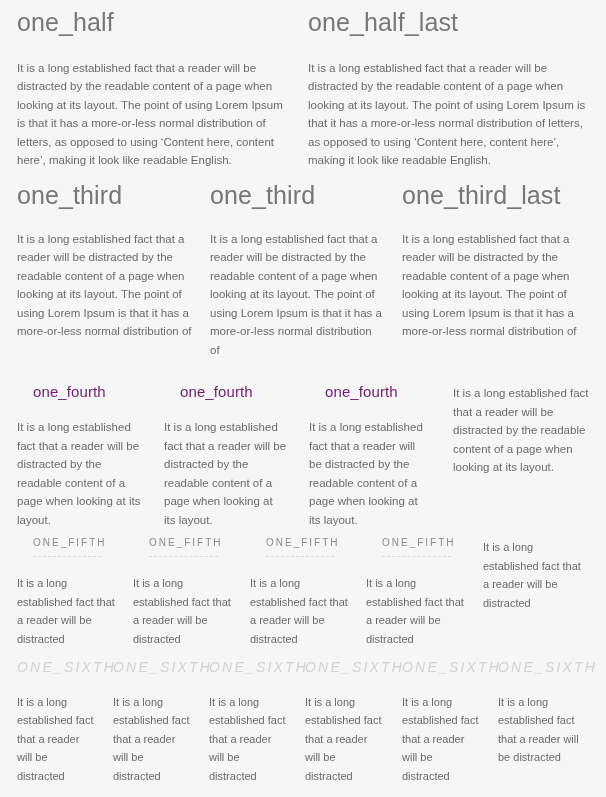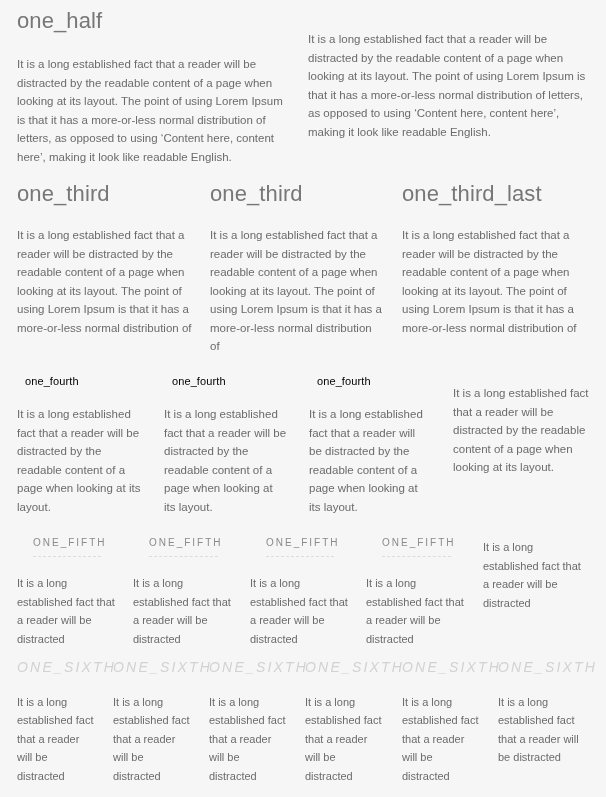--- a/index.html
+++ b/index.html
@@ -28,37 +28,37 @@
     display: flex;
     width: 572px;
   }
 
   .col {
     box-sizing: border-box;
   }
 
   
   .h-big {
-    font-size: 22px;
+    font-size: 25px;
     font-weight: 300;
     color: #777777;
     letter-spacing: 0.1px;
     line-height: 1.15;
     margin: 0;
     padding: 0;
     white-space: nowrap;
   }
 
   .h-mid {
-    font-size: 11px;
+    font-size: 15px;
     font-weight: 400;
-    color: #000000;
+    color: #701a75;
     letter-spacing: 0.1px;
     line-height: 1.2;
-    margin: 8px;
+    margin: 16px;
     padding: 0;
     white-space: nowrap;
   }
 
   .h-small {
     font-size: 10px;
     font-weight: 400;
     color: #8a8a8a;
     letter-spacing: 2.0px;
     line-height: 1.2;
@@ -115,20 +115,21 @@
 
 <div class="page">
 
   <section class="sec" id="sec-half">
     <div class="row">
       <div class="col" style="width:291px; padding-right:17px;">
         <h2 class="h-big">one_half</h2>
         <p class="body-text gap-half">It is a long established fact that a reader will be distracted by the readable content of a page when looking at its layout. The point of using Lorem Ipsum is that it has a more-or-less normal distribution of letters, as opposed to using ‘Content here, content here’, making it look like readable English.</p>
       </div>
       <div class="col" style="width:281px;">
+        <h2 class="h-big">one_half_last</h2>
         <p class="body-text gap-half">It is a long established fact that a reader will be distracted by the readable content of a page when looking at its layout. The point of using Lorem Ipsum is that it has a more-or-less normal distribution of letters, as opposed to using ‘Content here, content here’, making it look like readable English.</p>
       </div>
     </div>
   </section>
 
   <section class="sec" id="sec-third">
     <div class="row">
       <div class="col" style="width:193px; padding-right:18px;">
         <h2 class="h-big">one_third</h2>
         <p class="body-text gap-third">It is a long established fact that a reader will be distracted by the readable content of a page when looking at its layout. The point of using Lorem Ipsum is that it has a more-or-less normal distribution of</p>

